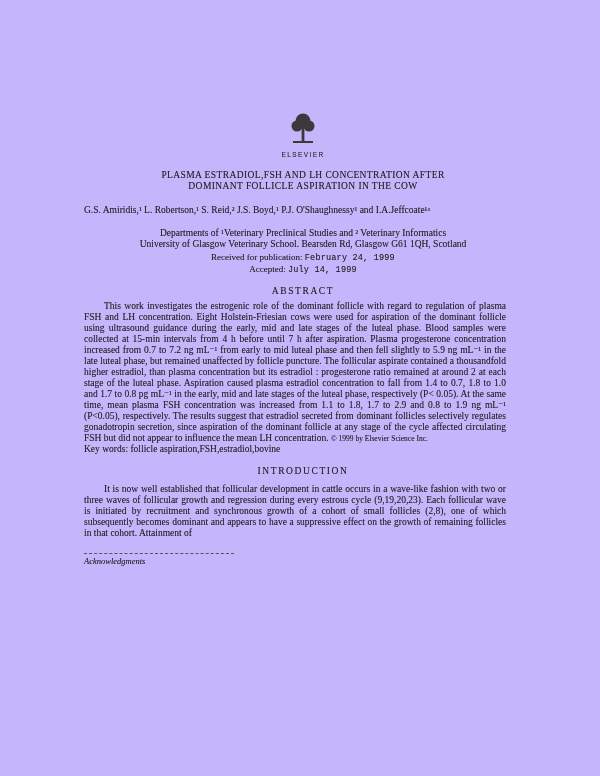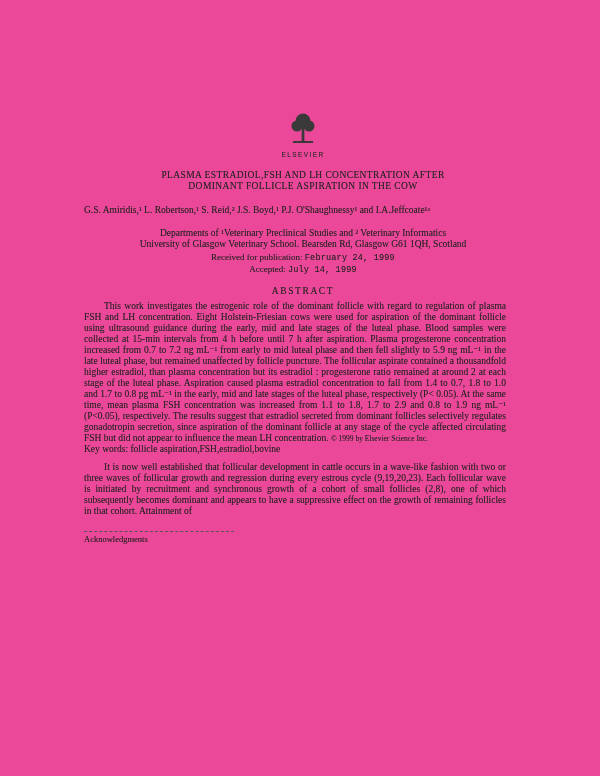--- a/index.html
+++ b/index.html
@@ -1,19 +1,19 @@
 <!DOCTYPE html>
 <html><head>
 <meta charset="utf-8">
 <style>
   * { box-sizing: border-box; }
   html, body { margin: 0; padding: 0; background: #e9e9e7; }
   .page {
     width: 600px; height: 776px; margin: 0 auto; position: relative;
-    background: #ec4899;
+    background: #c4b5fd;
     font-family: "Liberation Serif", "DejaVu Serif", serif;
     color: #242424;
     text-shadow: 0 0 0.4px rgba(20,20,20,0.35);
     overflow: hidden;
   }
   .content { position: absolute; left: 84px; top: 0; width: 438px; }
   .logo-block { margin-top: 112px; text-align: center; }
   .logo-text { font-family: "Liberation Sans", sans-serif; font-size: 6.5px; letter-spacing: 1.4px; margin-top: 1px; color: #2e2e2e; }
   .title { margin-top: 12px; font-size: 9.5px; line-height: 11px; letter-spacing: 0.4px; text-align: center; }
   .authors { margin-top: 13px; font-size: 9.5px; line-height: 11px; text-align: left; }
@@ -21,21 +21,21 @@
   .recv { margin-top: 2px; font-size: 9px; line-height: 11px; text-align: center; }
   .typewriter { font-family: "Liberation Mono", "DejaVu Sans Mono", monospace; font-size: 8.5px; letter-spacing: 0.2px; }
   .heading { margin-top: 10px; font-size: 9.5px; letter-spacing: 1.6px; text-align: center; }
   .para { margin: 5px 16px 0 0; font-size: 9.5px; line-height: 11px; text-align: justify; text-indent: 20px; }
   .copy { font-size: 7.5px; }
   .keywords { font-size: 9.5px; }
   .intro-heading { margin-top: 12px; }
   .intro-para { margin-top: 8px; }
   .footnotes { margin-top: 14px; font-size: 8.5px; line-height: 10px; }
   .fn-divider { width: 150px; height: 0; border-top: 1px dashed #555; margin-bottom: 2px; }
-  .fn-heading { font-size: 8.5px; }
+  .fn-heading { font-size: 8.5px; font-style: italic; }
   .fn-body { text-align: justify; text-indent: 8px; }
   .corr { margin-top: 2px; text-align: justify; }
   .footer {
     position: absolute; left: 84px; top: 698px; width: 438px;
     display: flex; justify-content: space-between;
     font-size: 7px; line-height: 8.5px;
   }
   .footer-right { text-align: right; }
 </style>
 </head>
@@ -79,20 +79,21 @@
         <span class="typewriter">July 14, 1999</span>
       </div>
     </div>
 
     <div class="heading">ABSTRACT</div>
 
     <p class="para"><span>This work investigates the estrogenic role of the dominant follicle with regard to regulation of plasma FSH and LH concentration. Eight Holstein-Friesian cows were used for aspiration of the dominant follicle using ultrasound guidance during the early, mid and late stages of the luteal phase. Blood samples were collected at 15-min intervals from 4 h before until 7 h after aspiration. Plasma progesterone concentration increased from 0.7 to 7.2 ng mL⁻¹ from early to mid luteal phase and then fell slightly to 5.9 ng mL⁻¹ in the late luteal phase, but remained unaffected by follicle puncture. The follicular aspirate contained a thousandfold higher estradiol, than plasma concentration but its estradiol : progesterone ratio remained at around 2 at each stage of the luteal phase. Aspiration caused plasma estradiol concentration to fall from 1.4 to 0.7, 1.8 to 1.0 and 1.7 to 0.8 pg mL⁻¹ in the early, mid and late stages of the luteal phase, respectively (P&lt; 0.05). At the same time, mean plasma FSH concentration was increased from 1.1 to 1.8, 1.7 to 2.9 and 0.8 to 1.9 ng mL⁻¹ (P&lt;0.05), respectively. The results suggest that estradiol secreted from dominant follicles selectively regulates gonadotropin secretion, since aspiration of the dominant follicle at any stage of the cycle affected circulating FSH but did not appear to influence the mean LH concentration.</span> <span class="copy">© 1999 by Elsevier Science Inc.</span></p>
 
     <div class="keywords">Key words: follicle aspiration,FSH,estradiol,bovine</div>
 
+    <div class="heading intro-heading">INTRODUCTION</div>
 
     <p class="para intro-para">It is now well established that follicular development in cattle occurs in a wave-like fashion with two or three waves of follicular growth and regression during every estrous cycle (9,19,20,23). Each follicular wave is initiated by recruitment and synchronous growth of a cohort of small follicles (2,8), one of which subsequently becomes dominant and appears to have a suppressive effect on the growth of remaining follicles in that cohort. Attainment of</p>
 
     <div class="footnotes">
       <div class="fn-divider"></div>
       <div class="fn-heading">Acknowledgments</div>
     </div>
 
   </div>
 

